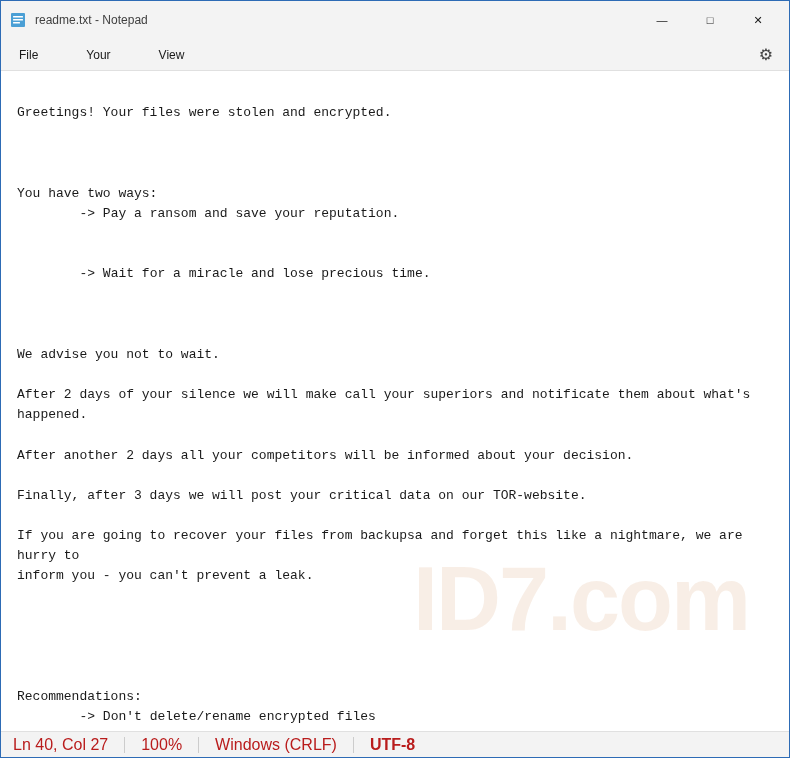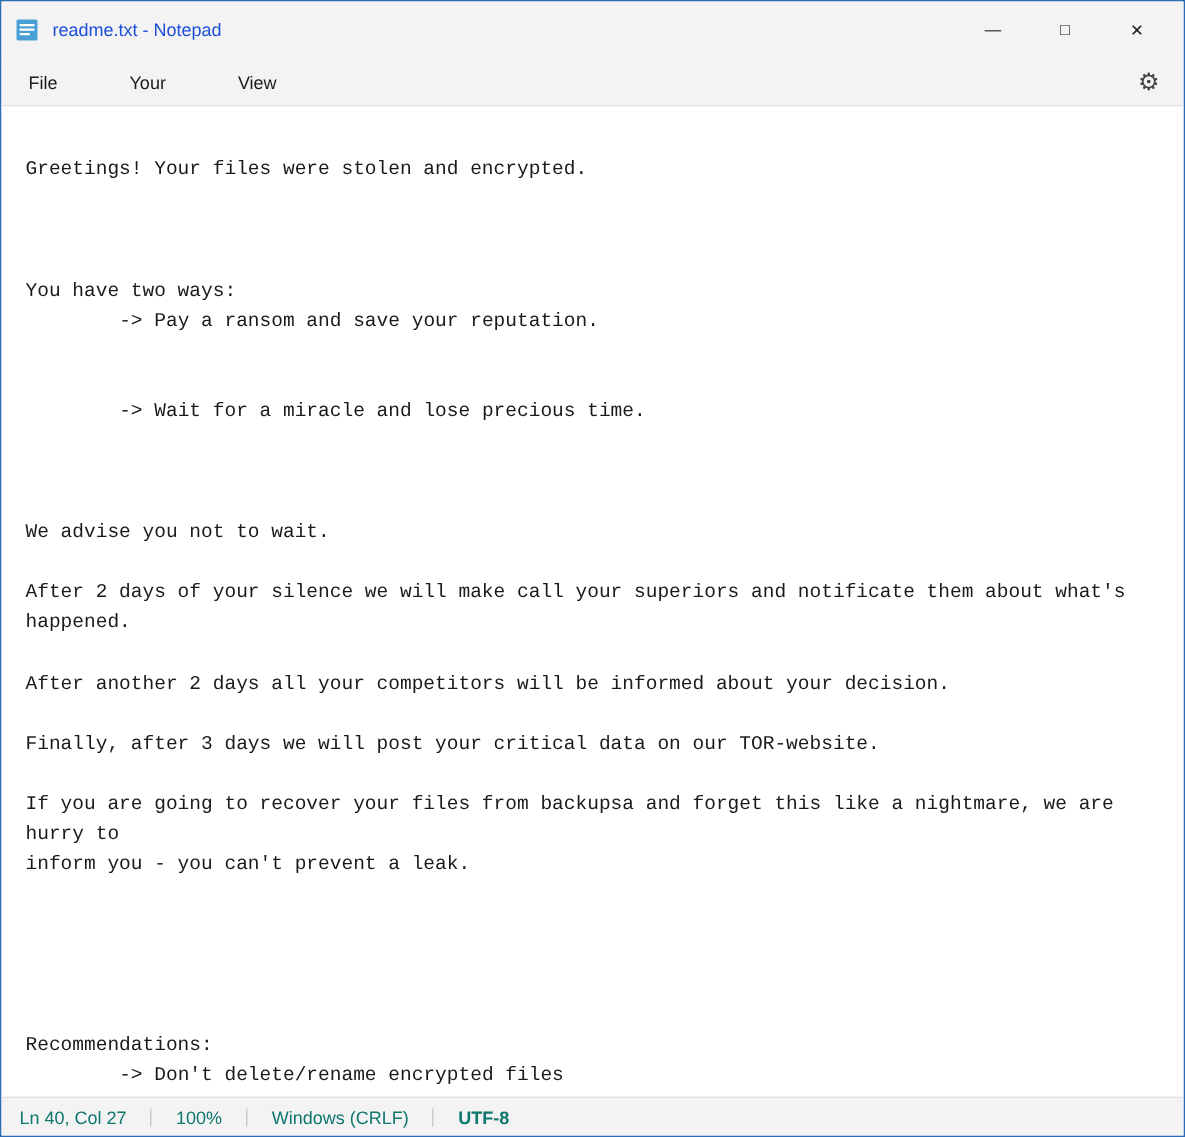--- a/index.html
+++ b/index.html
@@ -40,21 +40,21 @@
       height: 18px;
       margin-right: 8px;
       display: flex;
       align-items: center;
       justify-content: center;
     }
 
     .title-bar-text {
       flex: 1;
       font-size: 12px;
-      color: #1d4ed8;
+      color: #404040;
       font-weight: 400;
     }
 
     .title-bar-controls {
       display: flex;
       align-items: center;
       gap: 2px;
     }
 
     .title-btn {
@@ -134,22 +134,22 @@
       height: 26px;
       display: flex;
       align-items: center;
       padding: 0 12px;
       border-top: 1px solid #e0e0e0;
       flex-shrink: 0;
       gap: 0;
     }
 
     .status-item {
-      font-size: 12px;
-      color: #0f766e;
+      font-size: 16px;
+      color: #b91c1c;
       padding: 0 16px 0 0;
       border-right: 1px solid #ccc;
       margin-right: 16px;
       line-height: 1;
     }
 
     .status-item:last-child {
       border-right: none;
       margin-right: 0;
       font-weight: bold;
@@ -178,20 +178,21 @@
   </div>
 
   <div class="menu-bar">
     <div class="menu-item">File</div>
     <div class="menu-item">Your</div>
     <div class="menu-item">View</div>
     <div class="menu-gear">⚙</div>
   </div>
 
   <div class="content-area">
+    <div class="watermark">ID7.com</div>
     <div class="text-content"><span>
 </span><span>Greetings! Your files were stolen and encrypted.</span>
 <span>
 </span>
 <span>
 </span><span>You have two ways:</span>
 <span>        -&gt; Pay a ransom and save your reputation.</span>
 <span>
 </span>
 <span>        -&gt; Wait for a miracle and lose precious time.</span>

